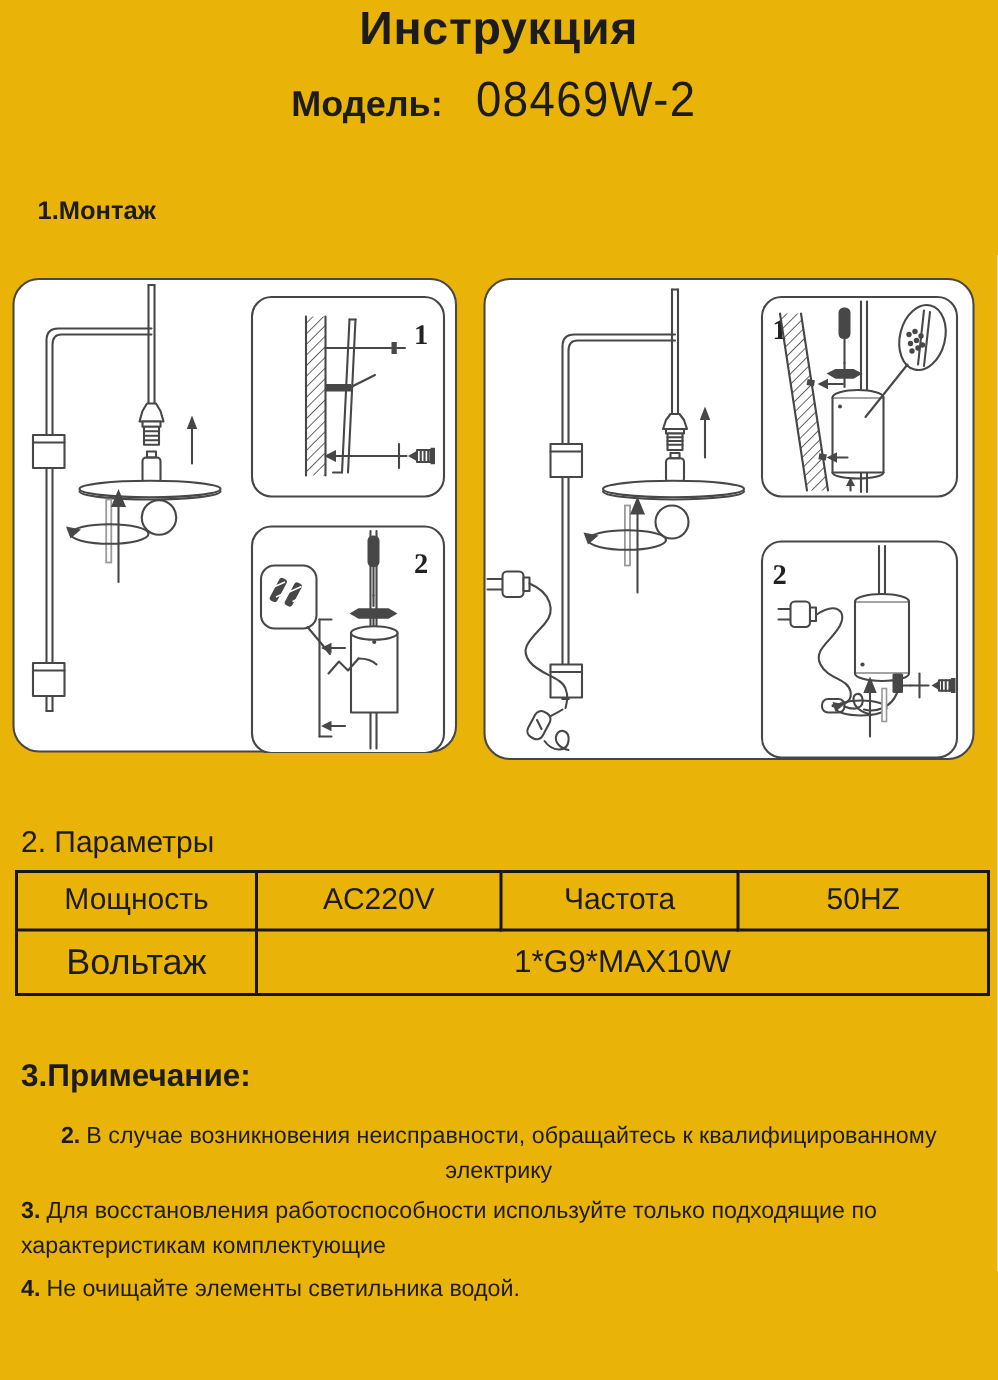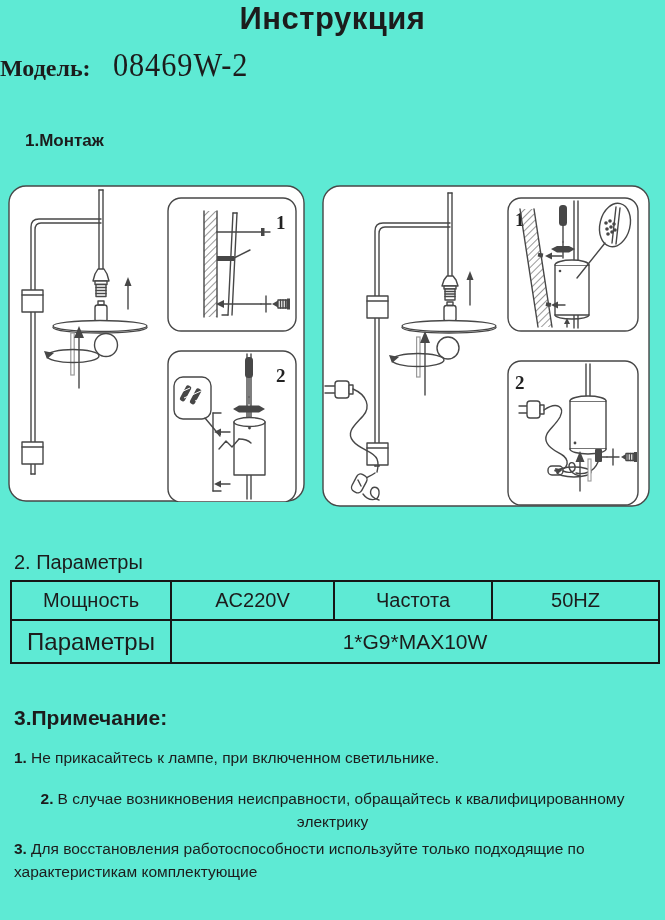--- a/index.html
+++ b/index.html
@@ -1,23 +1,23 @@
 <!DOCTYPE html>
 <html><head>
 <meta charset="utf-8">
 <style>
   html,body { margin:0; padding:0; background:#ffffff; }
-  .page { position:relative; width:665px; height:920px; background:#5eead4;
+  .page { position:relative; width:665px; height:920px; background:#eab308;
           font-family:"Liberation Sans", sans-serif; color:#1c1c1c; overflow:hidden; }
   .abs { position:absolute; }
 
   .title { top:1px; left:0; width:100%; text-align:center;
            font-size:31px; font-weight:bold; letter-spacing:0.5px; }
-  .model-line { top:47px; left:0; width:100%; display:flex; justify-content:flex-start;
-                align-items:baseline; gap:16px;font-family:Liberation Serif, serif; }
+  .model-line { top:47px; left:0; width:100%; display:flex; justify-content:center;
+                align-items:baseline; gap:16px; }
   .model-label { font-size:24px; font-weight:bold; }
   .model-value { font-size:33px; font-weight:400; display:inline-block;
                  transform:scaleX(0.92); letter-spacing:1px; }
 
   .h-montage { top:131px; left:25px; font-size:17px; font-weight:bold; }
   .h-params  { top:551px; left:14px; font-size:20px; font-weight:normal; }
   .h-notes   { top:706px; left:14px; font-size:21px; font-weight:bold; }
 
   .panel-left  { top:185px; left:8px; }
   .panel-right { top:185px; left:322px; }
@@ -357,27 +357,27 @@
         <col style="width:167px">
       </colgroup>
     <tbody>
         <tr class="r1">
       <td>Мощность</td>
       <td class="bold">AC220V</td>
       <td>Частота</td>
       <td class="bold">50HZ</td>
     </tr>
     <tr class="r2">
-      <td class="rowlabel">Параметры</td>
+      <td class="rowlabel">Вольтаж</td>
       <td colspan="3">1*G9*MAX10W</td>
     </tr>
   </tbody>
     </table>
 
   <div class="abs h-notes">3.Примечание:</div>
 
   <div class="abs notes">
-    <p class="note note-0"><span class="num">1.</span><span>Не прикасайтесь к лампе, при включенном светильнике.</span></p>
     <p class="note note-1"><span class="num">2.</span><span>В случае возникновения неисправности, обращайтесь к квалифицированному электрику</span></p>
     <p class="note note-2"><span class="num">3.</span><span>Для восстановления работоспособности используйте только подходящие по характеристикам комплектующие</span></p>
+    <p class="note note-3"><span class="num">4.</span><span>Не очищайте элементы светильника водой.</span></p>
   </div>
 
 </div>
 
 </body></html>

